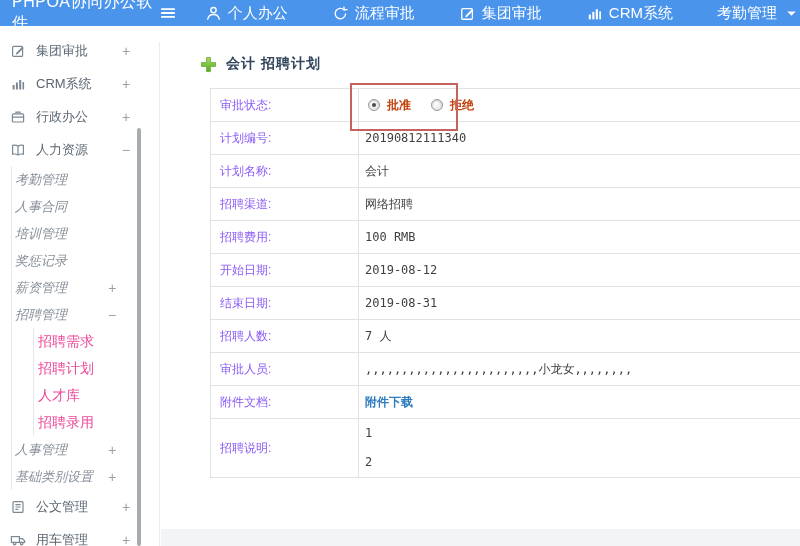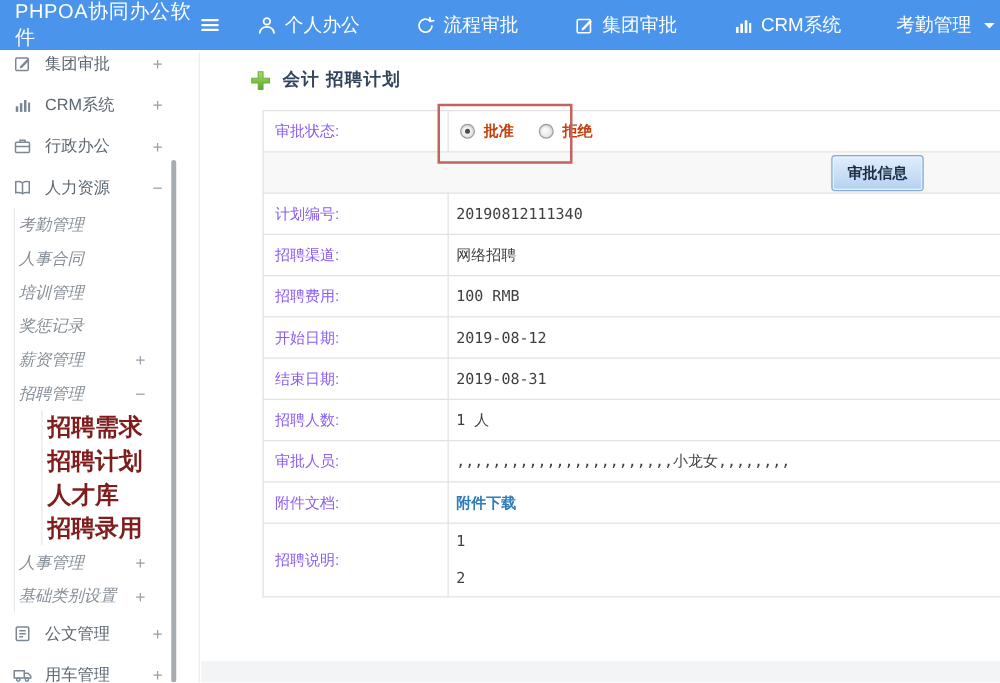--- a/index.html
+++ b/index.html
@@ -7,21 +7,21 @@
   body {
     position: relative;
     overflow: hidden;
     background: #fff;
     font-family: "Liberation Sans", "DejaVu Sans", sans-serif;
   }
   .icon svg { display: block; }
 
   
   #topbar {
-    position: absolute; left: 0; top: 0; right: 0; height: 40px;
+    position: absolute; left: 0; top: 0; right: 0; height: 26px;
     background: #4a94ec;
     display: flex; align-items: center;
     padding-left: 12px;
     color: #fff;
   }
   #logo { width: 190px; font-size: 16px; letter-spacing: .5px; color: #fff; }
   #hamburger { width: 18px; height: 18px; color: #fff; cursor: pointer; }
   #topnav { display: flex; align-items: center; margin-left: 28px; gap: 44px; }
   .nav-item { display: flex; align-items: center; gap: 6px; font-size: 15px; color: #fff; cursor: pointer; white-space: nowrap; }
   .nav-item .icon { width: 17px; height: 17px; color: #fff; }
@@ -32,21 +32,21 @@
     position: absolute; left: 0; top: 42px; bottom: 0; width: 160px;
     background: #fff; border-right: 1px solid #ededed;
     overflow: hidden;
   }
   #side-scroll { margin-top: -8px; }
   .side-item { position: relative; display: flex; align-items: center; cursor: pointer; white-space: nowrap; }
   .side-item .icon { width: 16px; height: 16px; margin-right: 10px; color: #7b8894; flex: none; }
   .side-item .icon svg { width: 16px; height: 16px; }
   .lvl1 { height: 33px; padding-left: 10px; font-size: 13px; color: #5c6771; }
   .lvl2 { height: 27px; padding-left: 15px; font-size: 13px; color: #858e97; font-style: italic; }
-  .lvl3 { height: 27px; padding-left: 38px; font-size: 19px; color: #7f1d1d; font-weight: bold; }
+  .lvl3 { height: 27px; padding-left: 38px; font-size: 14px; color: #ec4899; }
   .exp { position: absolute; font-size: 14px; color: #9aa1a8; top: 50%; transform: translateY(-50%); width: 10px; text-align: center; }
   .lvl1 .exp { right: 28px; }
   .lvl2 .exp { right: 42px; }
   .guide { position: absolute; width: 1px; background: #e6e9ec; }
   #guide-hr { left: 11px; top: 124px; height: 324px; }
   #guide-recruit { left: 33px; top: 286px; height: 108px; }
   #side-thumb {
     position: absolute; left: 137px; width: 4px; top: 86px; bottom: 0;
     background: #a6abb0; border-radius: 2px; cursor: pointer;
   }
@@ -295,48 +295,47 @@
                   <span class="radio checked"></span>
                   <span>批准</span>
                 </label>
                 <label class="radio-opt">
                   <span class="radio"></span>
                   <span>拒绝</span>
                 </label>
               </div>
           </td>
         </tr>
-        <tr class="r-btn">
-          <td colspan="2">
-            <button class="approve-btn">审批信息</button>
-          </td>
-        </tr>
       <tr>
             <td class="lbl">计划编号:</td>
             <td class="val">20190812111340</td>
           </tr>
           <tr>
+            <td class="lbl">计划名称:</td>
+            <td class="val">会计</td>
+          </tr>
+          <tr>
             <td class="lbl">招聘渠道:</td>
             <td class="val">网络招聘</td>
           </tr>
           <tr>
             <td class="lbl">招聘费用:</td>
             <td class="val">100 RMB</td>
           </tr>
           <tr>
             <td class="lbl">开始日期:</td>
             <td class="val">2019-08-12</td>
           </tr>
           <tr>
             <td class="lbl">结束日期:</td>
             <td class="val">2019-08-31</td>
           </tr>
           <tr>
             <td class="lbl">招聘人数:</td>
-            <td class="val">1 人</td>
+            <td class="val">7 人</td>
           </tr>
           <tr>
             <td class="lbl">审批人员:</td>
             <td class="val">,,,,,,,,,,,,,,,,,,,,,,,,小龙女,,,,,,,,</td>
           </tr>
           <tr>
             <td class="lbl">附件文档:</td>
             <td class="val"><span class="link">附件下载</span></td>
           </tr>
           <tr class="r-tall">

